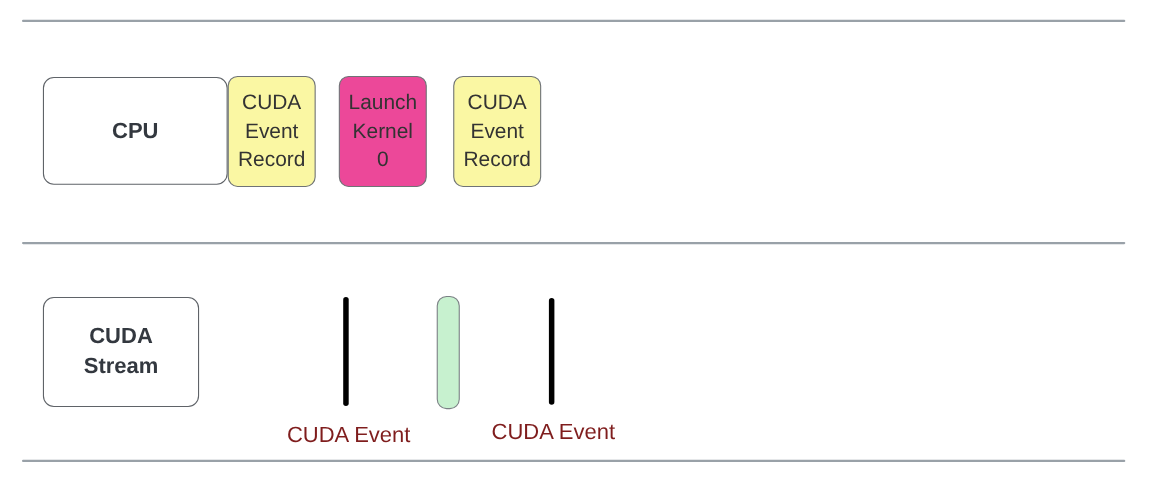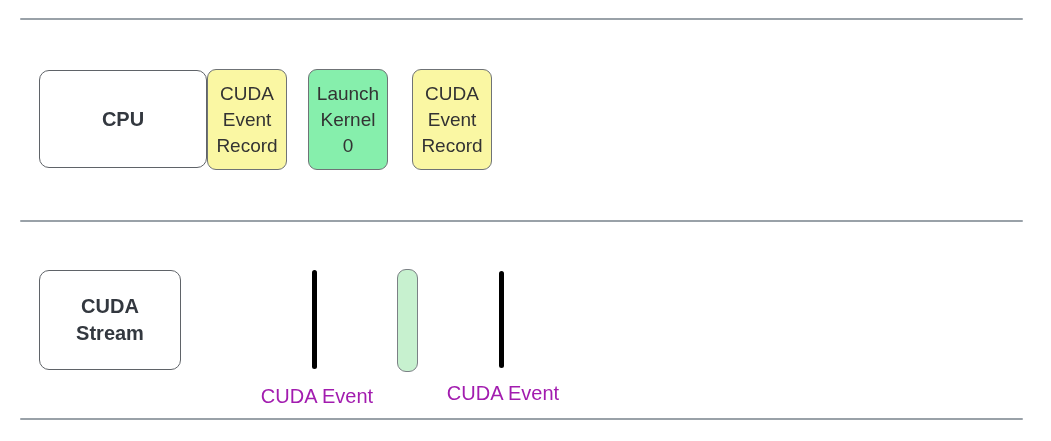--- a/index.html
+++ b/index.html
@@ -60,21 +60,21 @@
     justify-content: center;
     text-align: center;
   }
   .block-label {
     font-size: 19px;
     color: #333333;
     line-height: 26px;
     white-space: pre-line;
   }
   .block-yellow { background: #faf7a3; }
-  .block-green  { background: #86efac; }
+  .block-green  { background: #ec4899; }
   .b1 { left: 207px; width: 80px; }
   .b2 { left: 308px; width: 80px; }
   .b3 { left: 412px; width: 80px; }
 
   
   .event-bar {
     position: absolute;
     width: 5px;
     background: #000000;
     border-radius: 3px;
@@ -88,21 +88,21 @@
     width: 21px; height: 103px;
     background: #c7f1cf;
     border: 1px solid #7b8085;
     border-radius: 9px;
   }
 
   .event-label {
     position: absolute;
     transform: translateX(-50%);
     font-size: 20px;
-    color: #a21caf;
+    color: #7f1d1d;
     white-space: nowrap;
   }
   .event-label-1 { left: 317px; top: 385px; }
   .event-label-2 { left: 503px; top: 382px; }
 </style>
 </head>
 <body>
 
 <div class="canvas">
 

